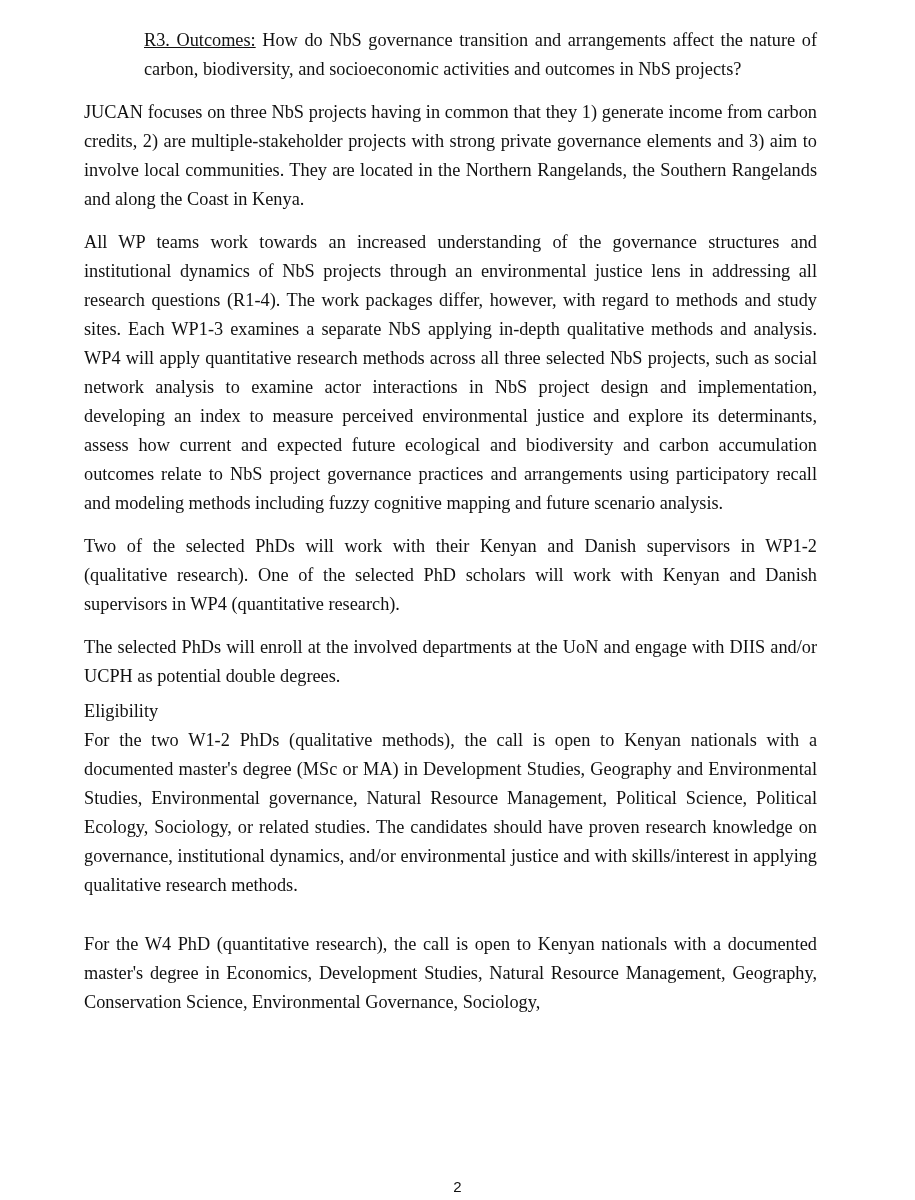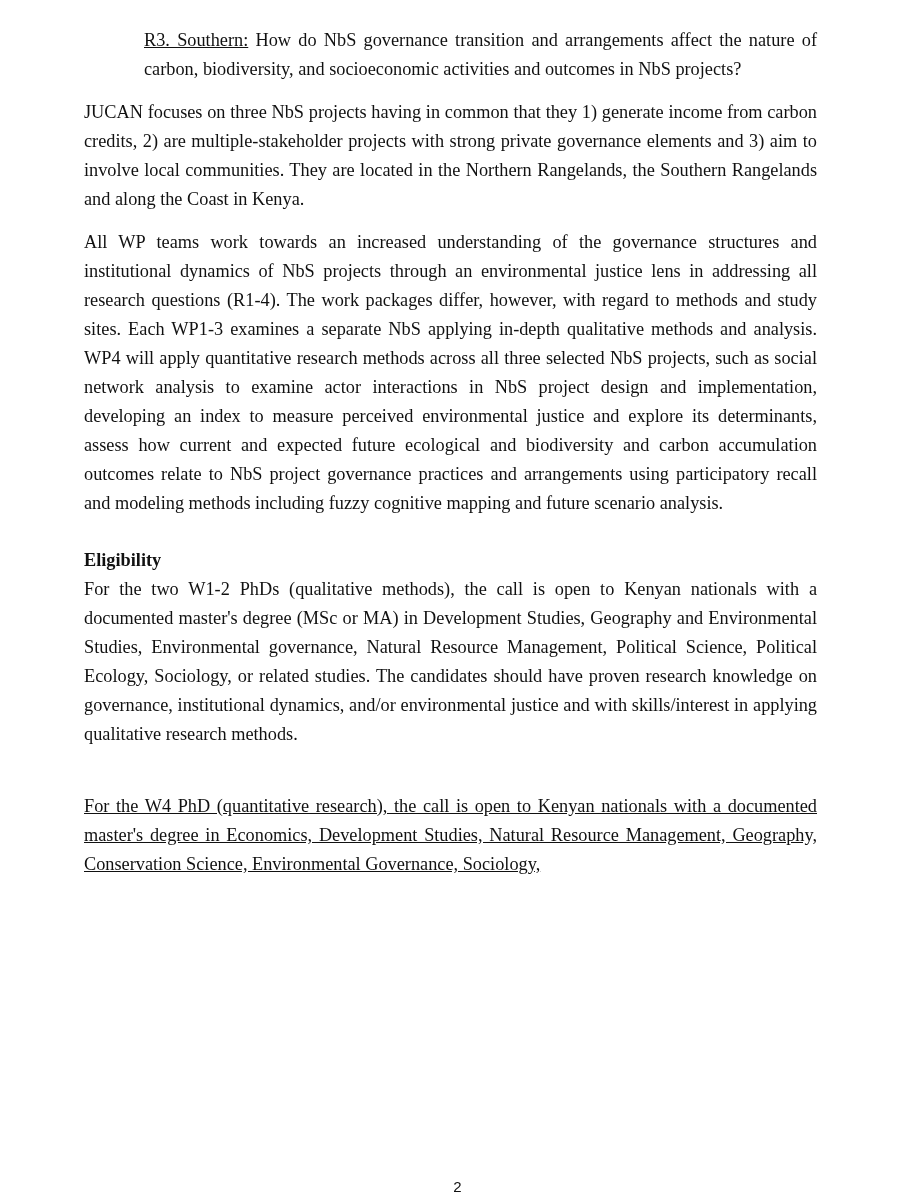--- a/index.html
+++ b/index.html
@@ -5,34 +5,36 @@
   html, body { margin: 0; padding: 0; background: #ffffff; }
   body { width: 915px; height: 1200px; position: relative; overflow: hidden; color: #111; }
   .page {
     position: absolute; left: 84px; top: 26px; width: 733px;
     font-family: "Liberation Serif", serif; font-size: 18.3px; line-height: 29px;
   }
   .rq { margin-left: 60px; margin-bottom: 9px; }
   .rq .lbl { text-decoration: underline; }
   p { margin: 0; text-align: justify; }
   .para { margin-top: 14px; }
-  .heading { font-weight: bold; margin-top: 28px; }
-  .gap-big { margin-top: 43px; text-decoration: underline; }
+  .heading { font-weight: normal; margin-top: 6px; }
+  .gap-big { margin-top: 30px; }
   .pagenum {
     position: absolute; left: 0; width: 915px; top: 1178px; text-align: center;
     font-family: "Liberation Sans", sans-serif; font-size: 15px; color: #111;
   }
 </style>
 </head>
 <body>
 
 <div class="page">
-  <p class="rq"><span class="lbl">R3. Southern:</span><span> How do NbS governance transition and arrangements affect the nature of carbon, biodiversity, and socioeconomic activities and outcomes in NbS projects?</span></p>
+  <p class="rq"><span class="lbl">R3. Outcomes:</span><span> How do NbS governance transition and arrangements affect the nature of carbon, biodiversity, and socioeconomic activities and outcomes in NbS projects?</span></p>
 
   <p class="para">JUCAN focuses on three NbS projects having in common that they 1) generate income from carbon credits, 2) are multiple-stakeholder projects with strong private governance elements and 3) aim to involve local communities. They are located in the Northern Rangelands, the Southern Rangelands and along the Coast in Kenya.</p>
   <p class="para">All WP teams work towards an increased understanding of the governance structures and institutional dynamics of NbS projects through an environmental justice lens in addressing all research questions (R1-4). The work packages differ, however, with regard to methods and study sites. Each WP1-3 examines a separate NbS applying in-depth qualitative methods and analysis. WP4 will apply quantitative research methods across all three selected NbS projects, such as social network analysis to examine actor interactions in NbS project design and implementation, developing an index to measure perceived environmental justice and explore its determinants, assess how current and expected future ecological and biodiversity and carbon accumulation outcomes relate to NbS project governance practices and arrangements using participatory recall and modeling methods including fuzzy cognitive mapping and future scenario analysis.</p>
+  <p class="para">Two of the selected PhDs will work with their Kenyan and Danish supervisors in WP1-2 (qualitative research). One of the selected PhD scholars will work with Kenyan and Danish supervisors in WP4 (quantitative research).</p>
+  <p class="para">The selected PhDs will enroll at the involved departments at the UoN and engage with DIIS and/or UCPH as potential double degrees.</p>
 
   <p class="heading">Eligibility</p>
   <p>For the two W1-2 PhDs (qualitative methods), the call is open to Kenyan nationals with a documented master's degree (MSc or MA) in Development Studies, Geography and Environmental Studies, Environmental governance, Natural Resource Management, Political Science, Political Ecology, Sociology, or related studies. The candidates should have proven research knowledge on governance, institutional dynamics, and/or environmental justice and with skills/interest in applying qualitative research methods.</p>
   <p class="gap-big">For the W4 PhD (quantitative research), the call is open to Kenyan nationals with a documented master's degree in Economics, Development Studies, Natural Resource Management, Geography, Conservation Science, Environmental Governance, Sociology,</p>
 </div>
 
 <div class="pagenum">2</div>
 
 </body></html>

